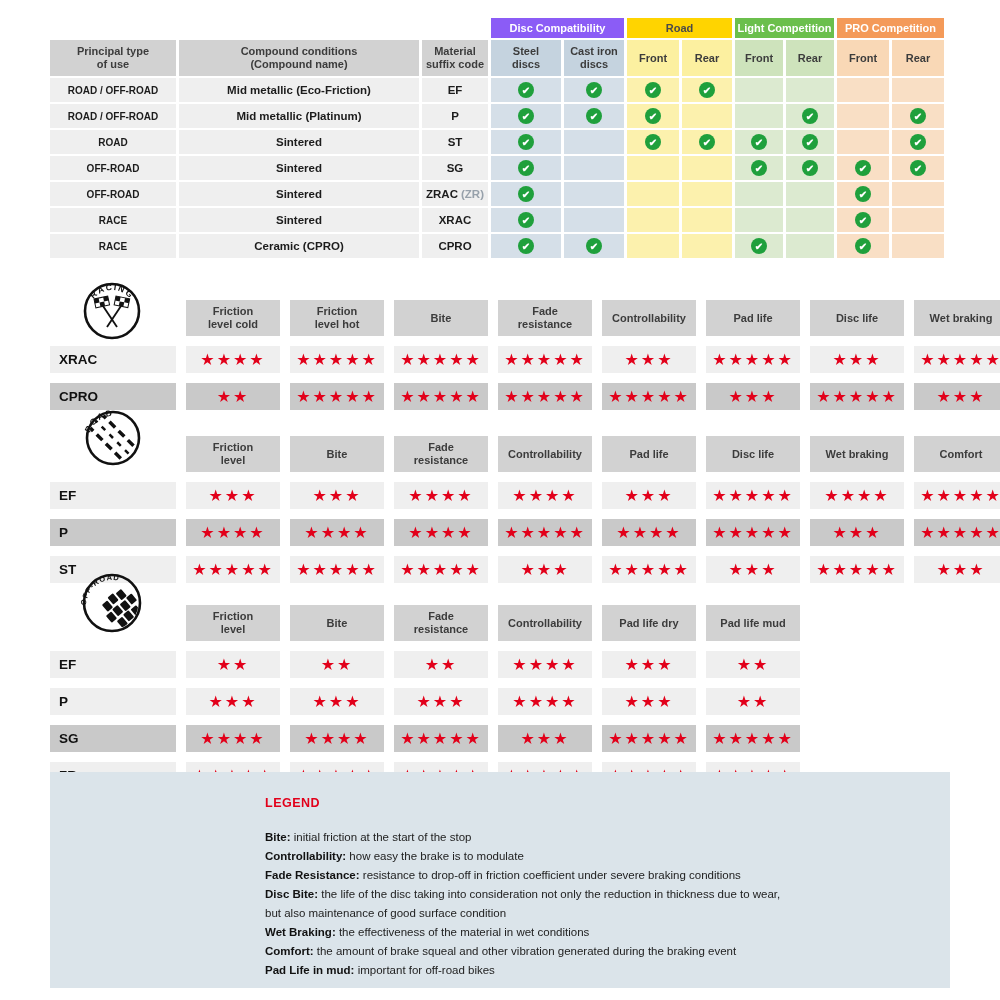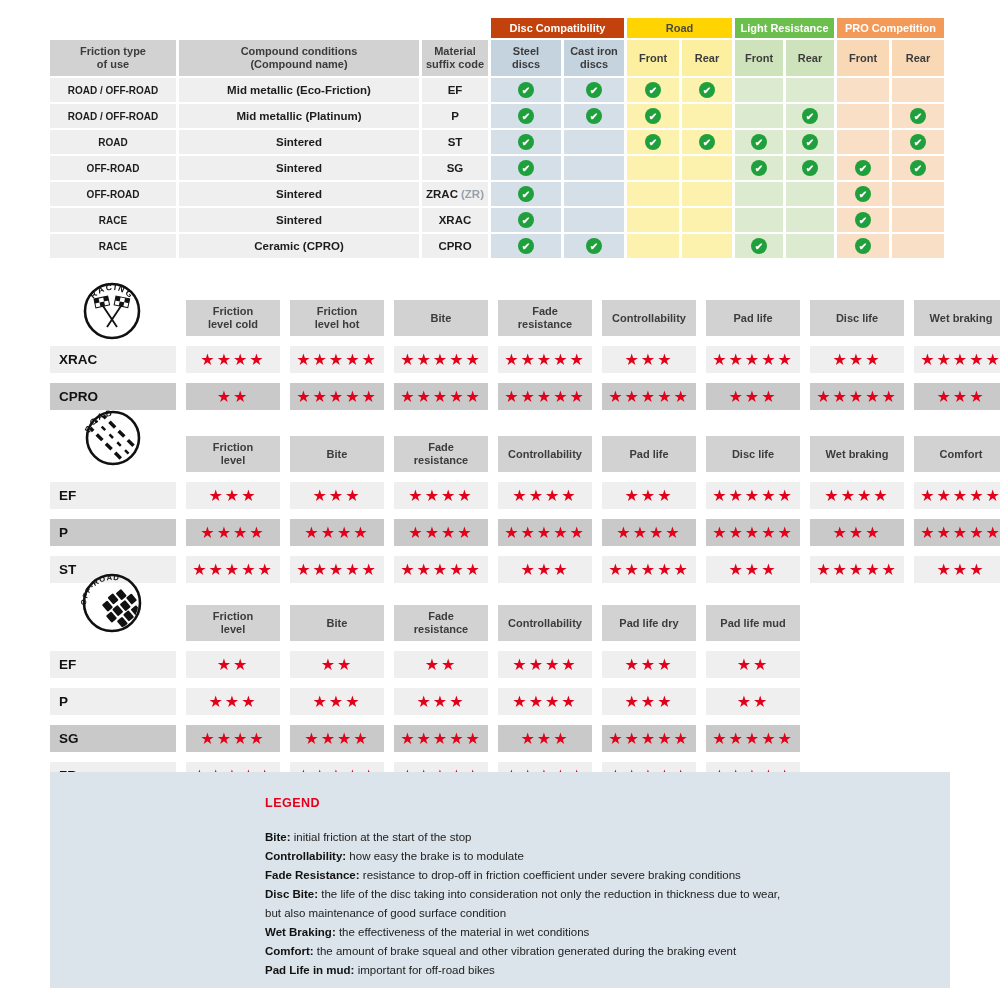--- a/index.html
+++ b/index.html
@@ -50,25 +50,25 @@
   #legend .ltitle { color:#e2001a; font-weight:bold; font-size:12.5px; letter-spacing:.5px; margin-bottom:18px; }
   .lline { font-size:11.5px; line-height:19px; color:#222; }
   .lline b { color:#111; }
 </style>
 </head>
 <body>
 
 <div class="page">
 
   <div class="grid" id="compat-grid">
-      <div class="cell gcell" style="background: #c2410c; color: rgb(255, 255, 255); grid-area: 1 / 4 / auto / span 2;">Disc Compatibility</div>
+      <div class="cell gcell" style="background: #8b5cf6; color: rgb(255, 255, 255); grid-area: 1 / 4 / auto / span 2;">Disc Compatibility</div>
       <div class="cell gcell" style="background: rgb(255, 212, 0); color: rgb(74, 74, 74); grid-area: 1 / 6 / auto / span 2;">Road</div>
-      <div class="cell gcell" style="background: rgb(107, 191, 76); color: rgb(255, 255, 255); grid-area: 1 / 8 / auto / span 2;">Light Resistance</div>
+      <div class="cell gcell" style="background: rgb(107, 191, 76); color: rgb(255, 255, 255); grid-area: 1 / 8 / auto / span 2;">Light Competition</div>
       <div class="cell gcell" style="background: rgb(244, 154, 89); color: rgb(255, 255, 255); grid-area: 1 / 10 / auto / span 2;">PRO Competition</div>
-      <div class="cell hcell hgray" style="grid-area: 2 / 1;">Friction type
+      <div class="cell hcell hgray" style="grid-area: 2 / 1;">Principal type
 of use</div>
       <div class="cell hcell hgray" style="grid-area: 2 / 2;">Compound conditions
 (Compound name)</div>
       <div class="cell hcell hgray" style="grid-area: 2 / 3;">Material
 suffix code</div>
       <div class="cell hcell t-disc" style="grid-area: 2 / 4;">Steel
 discs</div>
       <div class="cell hcell t-disc" style="grid-area: 2 / 5;">Cast iron
 discs</div>
       <div class="cell hcell t-road" style="grid-area: 2 / 6;">Front</div>

